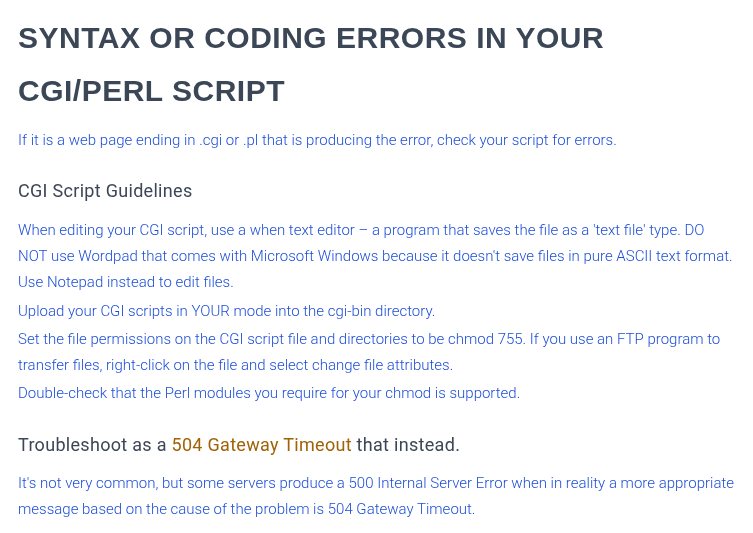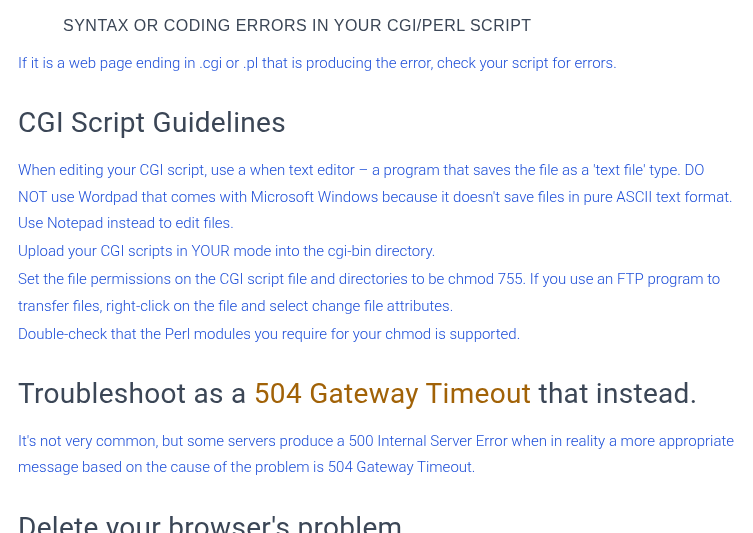--- a/index.html
+++ b/index.html
@@ -6,30 +6,29 @@
   body {
     font-family: -apple-system, BlinkMacSystemFont, "Segoe UI", Roboto, "Helvetica Neue", Arial, sans-serif;
     background: #ffffff;
     padding: 12px 18px 20px 18px;
     width: 753px;
     color: #586472;
     font-size: 15px;
     line-height: 1.75;
   }
   h1 {
-    font-size: 16px;
-    font-weight: 400;
+    font-size: 30px;
+    font-weight: 700;
     color: #3b4656;
     letter-spacing: 0.5px;
     margin-bottom: 10px;
     font-family: "Segoe UI", Arial, sans-serif;
-    margin-left: 45px;
   }
   h2 {
-    font-size: 28px;
+    font-size: 18px;
     font-weight: 400;
     color: #3b4656;
     margin-top: 22px;
     margin-bottom: 10px;
     letter-spacing: 0.3px;
   }
   p {
     color: #1d4ed8;
     margin-bottom: 2px;
     font-weight: 300;

